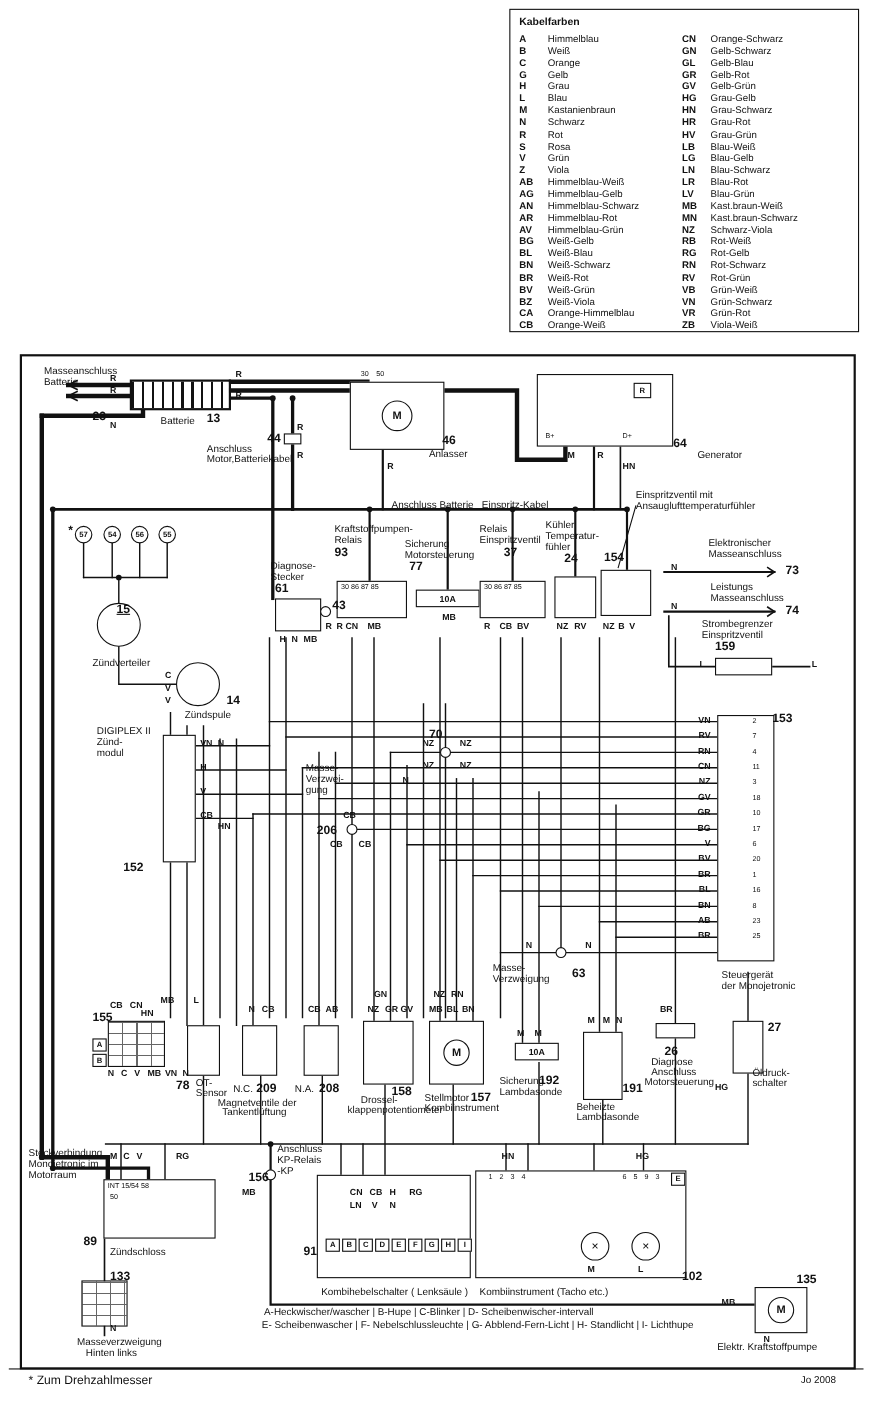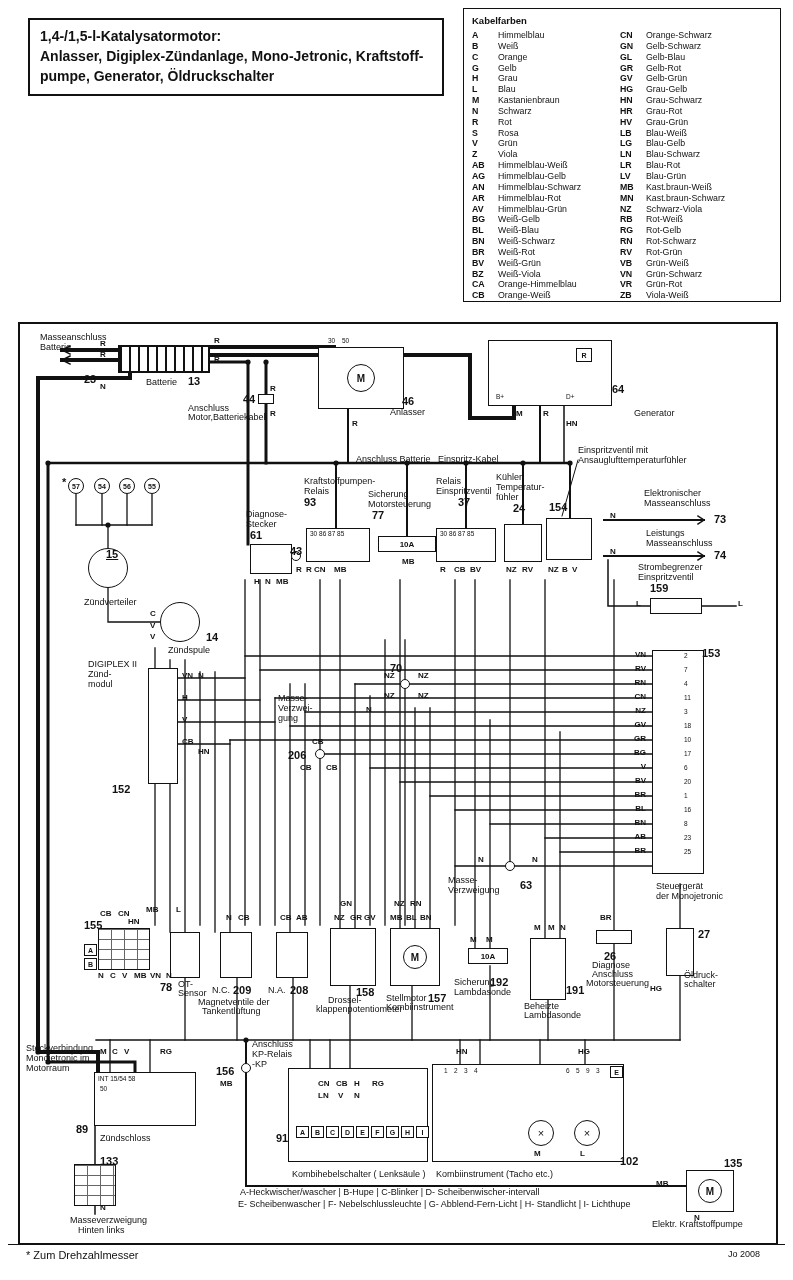--- a/index.html
+++ b/index.html
@@ -37,25 +37,20 @@
   .lb.b{font-weight:bold}
   #footer-line{position:absolute;left:8px;top:1244px;width:777px;border-top:1.5px solid #111}
   #footer-note{position:absolute;left:26px;top:1250px;font-size:11px;font-weight:normal}
   #credit{position:absolute;left:728px;top:1250px;font-size:9px}
 </style>
 </head>
 <body>
 
 <div id="page">
 
-  <div id="title-box">
-    <div>1,4-/1,5-l-Katalysatormotor:</div>
-    <div>Anlasser, Digiplex-Zündanlage, Mono-Jetronic, Kraftstoff-</div>
-    <div>pumpe, Generator, Öldruckschalter</div>
-  </div>
 
   <div id="legend-box">
     <div id="legend-heading">Kabelfarben</div>
     <div id="legend-col1" class="legend-col">
         <div class="legend-row"><span class="legend-code">A</span><span>Himmelblau</span></div>
         <div class="legend-row"><span class="legend-code">B</span><span>Weiß</span></div>
         <div class="legend-row"><span class="legend-code">C</span><span>Orange</span></div>
         <div class="legend-row"><span class="legend-code">G</span><span>Gelb</span></div>
         <div class="legend-row"><span class="legend-code">H</span><span>Grau</span></div>
         <div class="legend-row"><span class="legend-code">L</span><span>Blau</span></div>
@@ -298,21 +293,21 @@
       <span class="lb" style="left: 188px; top: 413px;">Motor,Batteriekabel</span>
       <span class="lb w" style="left: 270px; top: 385px;">R</span>
       <span class="lb w" style="left: 270px; top: 410px;">R</span>
       <span class="lb t" style="left: 328px; top: 338px;">30</span>
       <span class="lb t" style="left: 342px; top: 338px;">50</span>
       <span class="lb w" style="left: 352px; top: 420px;">R</span>
       <span class="lb n" style="left: 402px; top: 396px;">46</span>
       <span class="lb" style="left: 390px; top: 408px;">Anlasser</span>
       <span class="lb t" style="left: 496px; top: 394px;">B+</span>
       <span class="lb t" style="left: 566px; top: 394px;">D+</span>
-      <span class="lb n" style="left: 612px; top: 384px;">64</span>
+      <span class="lb n" style="left: 612px; top: 398px;">64</span>
       <span class="lb" style="left: 634px; top: 409px;">Generator</span>
       <span class="lb w" style="left: 516px; top: 410px;">M</span>
       <span class="lb w" style="left: 543px; top: 410px;">R</span>
       <span class="lb w" style="left: 566px; top: 420px;">HN</span>
       <span class="lb" style="left: 356px; top: 455px;">Anschluss Batterie _Einspritz-Kabel</span>
       <span class="lb" style="left: 578px; top: 446px;">Einspritzventil mit</span>
       <span class="lb" style="left: 578px; top: 456px;">Ansauglufttemperaturfühler</span>
       <span class="lb" style="left: 304px; top: 477px;">Kraftstoffpumpen-</span>
       <span class="lb" style="left: 304px; top: 487px;">Relais</span>
       <span class="lb n" style="left: 304px; top: 497px;">93</span>
@@ -338,21 +333,21 @@
       <span class="lb w" style="left: 610px; top: 548px;">N</span>
       <span class="lb n" style="left: 714px; top: 550px;">74</span>
       <span class="lb" style="left: 638px; top: 563px;">Strombegrenzer</span>
       <span class="lb" style="left: 638px; top: 573px;">Einspritzventil</span>
       <span class="lb n" style="left: 650px; top: 583px;">159</span>
       <span class="lb w" style="left: 636px; top: 600px;">L</span>
       <span class="lb w" style="left: 738px; top: 600px;">L</span>
       <span class="lb" style="left: 246px; top: 510px;">Diagnose-</span>
       <span class="lb" style="left: 246px; top: 520px;">Stecker</span>
       <span class="lb n" style="left: 250px; top: 530px;">61</span>
-      <span class="lb n" style="left: 290px; top: 546px;">43</span>
+      <span class="lb n" style="left: 302px; top: 546px;">43</span>
       <span class="lb w" style="left: 254px; top: 578px;">H</span>
       <span class="lb w" style="left: 265px; top: 578px;">N</span>
       <span class="lb w" style="left: 276px; top: 578px;">MB</span>
       <span class="lb w" style="left: 296px; top: 566px;">R</span>
       <span class="lb w" style="left: 306px; top: 566px;">R</span>
       <span class="lb n" style="left: 62px; top: 477px;">*</span>
       <span class="lb n" style="left: 106px; top: 549px; text-decoration: underline;">15</span>
       <span class="lb" style="left: 84px; top: 598px;">Zündverteiler</span>
       <span class="lb" style="left: 168px; top: 646px;">Zündspule</span>
       <span class="lb n" style="left: 206px; top: 632px;">14</span>
@@ -465,21 +460,21 @@
       <span class="lb" style="left: 26px; top: 1054px;">Monojetronic im</span>
       <span class="lb" style="left: 26px; top: 1064px;">Motorraum</span>
       <span class="lb w" style="left: 100px; top: 1048px;">M</span>
       <span class="lb w" style="left: 112px; top: 1048px;">C</span>
       <span class="lb w" style="left: 124px; top: 1048px;">V</span>
       <span class="lb w" style="left: 160px; top: 1048px;">RG</span>
       <span class="lb n" style="left: 76px; top: 1124px;">89</span>
       <span class="lb" style="left: 100px; top: 1134px;">Zündschloss</span>
       <span class="lb t" style="left: 98px; top: 1076px;">INT  15/54  58</span>
       <span class="lb t" style="left: 100px; top: 1086px;">50</span>
-      <span class="lb n" style="left: 216px; top: 1066px;">156</span>
+      <span class="lb n" style="left: 226px; top: 1066px;">156</span>
       <span class="lb w" style="left: 220px; top: 1080px;">MB</span>
       <span class="lb" style="left: 252px; top: 1040px;">Anschluss</span>
       <span class="lb" style="left: 252px; top: 1050px;">KP-Relais</span>
       <span class="lb" style="left: 252px; top: 1060px;">-KP</span>
       <span class="lb n" style="left: 276px; top: 1133px;">91</span>
       <span class="lb" style="left: 292px; top: 1170px;">Kombihebelschalter ( Lenksäule )</span>
       <span class="lb w" style="left: 318px; top: 1080px;">CN</span>
       <span class="lb w" style="left: 336px; top: 1080px;">CB</span>
       <span class="lb w" style="left: 354px; top: 1080px;">H</span>
       <span class="lb w" style="left: 318px; top: 1092px;">LN</span>

